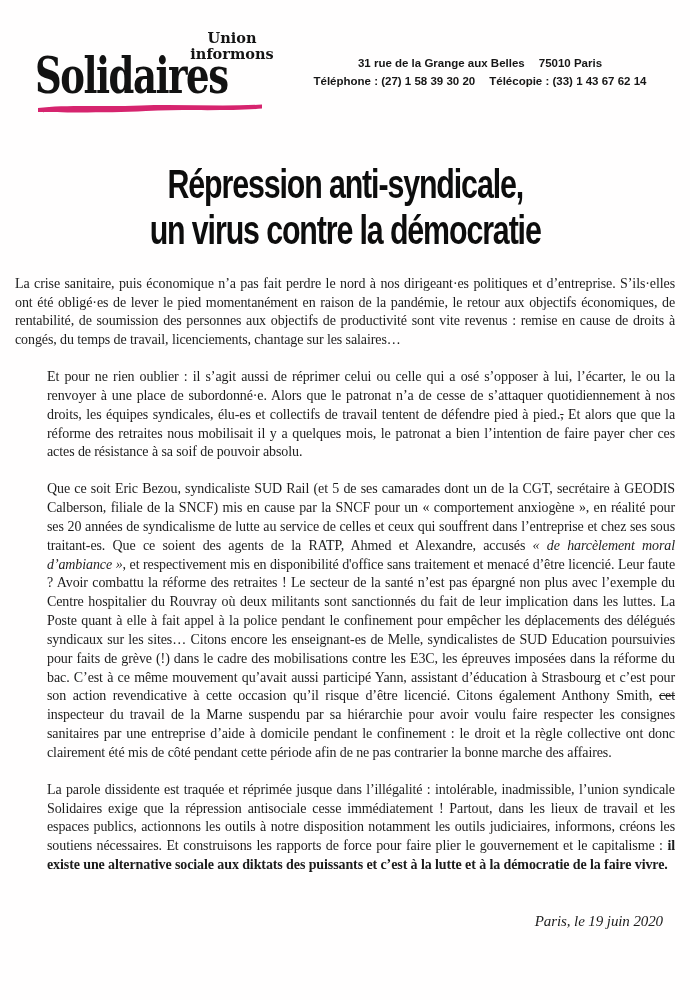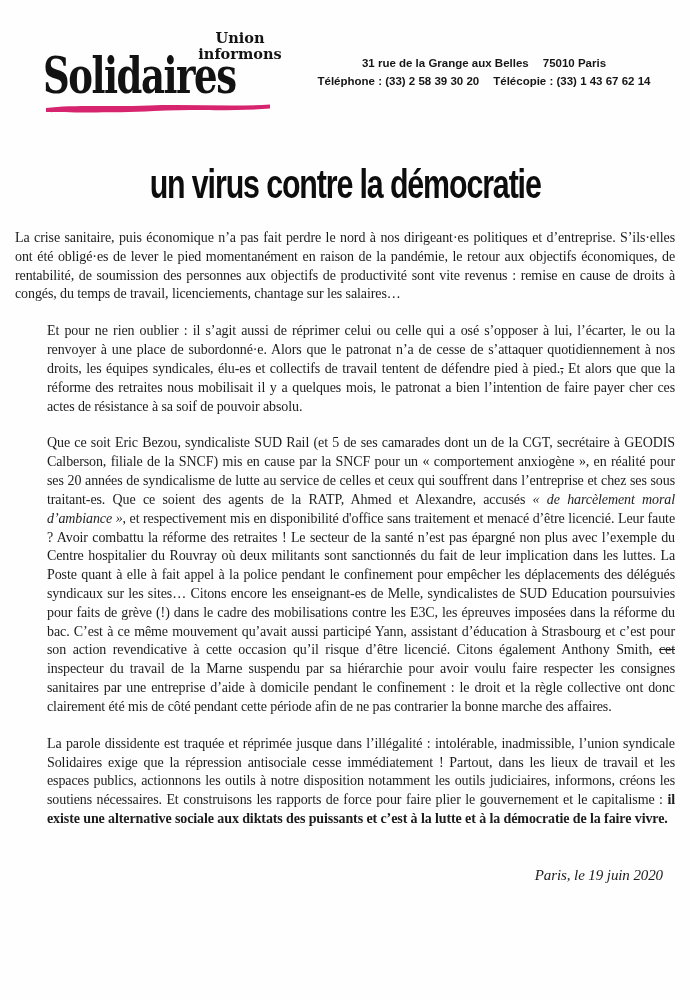--- a/index.html
+++ b/index.html
@@ -18,21 +18,21 @@
   
   .header {
     display: flex;
     align-items: flex-start;
     margin-top: 16px;
     height: 104px;
   }
   .logo-block {
     position: relative;
     width: 250px;
-    margin-left: 28px;
+    margin-left: 20px;
     flex: 0 0 auto;
   }
   .union-label {
     position: absolute;
     left: 142px;
     top: 0;
     width: 110px;
     text-align: center;
     font-family: "DejaVu Serif", serif;
     font-weight: bold;
@@ -120,27 +120,28 @@
         <path d="M2,7 C30,3.5 70,6 105,4.5 C145,3 185,6 226,3.5 L226,7.5 C195,10.5 150,8 110,10 C70,12 25,11.5 2,11 Z" fill="#d6246e"></path>
       </svg>
     </div>
 
     <div class="contact-block">
       <div class="contact-line">
         <span>31 rue de la Grange aux Belles</span>
         <span>75010 Paris</span>
       </div>
       <div class="contact-line">
-        <span>Téléphone : (33) 2 58 39 30 20</span>
+        <span>Téléphone : (27) 1 58 39 30 20</span>
         <span>Télécopie : (33) 1 43 67 62 14</span>
       </div>
     </div>
   </div>
 
   <div class="title">
+    <div><span class="title-line">Répression anti-syndicale,</span></div>
     <div><span class="title-line">un virus contre la démocratie</span></div>
   </div>
 
   <div class="body-text">
     <p><span>La crise sanitaire, puis économique n’a pas fait perdre le nord à nos dirigeant·es politiques et d’entreprise. S’ils·elles ont été obligé·es de lever le pied momentanément en raison de la pandémie, le retour aux objectifs économiques, de rentabilité, de soumission des personnes aux objectifs de productivité sont vite revenus : remise en cause de droits à congés, du temps de travail, licenciements, chantage sur les salaires…</span></p>
     <p class="gap"><span>Et pour ne rien oublier : il s’agit aussi de réprimer celui ou celle qui a osé s’opposer à lui, l’écarter, le ou la renvoyer à une place de subordonné·e. Alors que le patronat n’a de cesse de s’attaquer quotidiennement à nos droits, les équipes syndicales, élu-es et collectifs de travail tentent de défendre pied à pied.</span><span class="seg-strike">,</span><span> Et alors que que la réforme des retraites nous mobilisait il y a quelques mois, le patronat a bien l’intention de faire payer cher ces actes de résistance à sa soif de pouvoir absolu.</span></p>
     <p class="gap"><span>Que ce soit Eric Bezou, syndicaliste SUD Rail (et 5 de ses camarades dont un de la CGT, secrétaire à GEODIS Calberson, filiale de la SNCF) mis en cause par la SNCF pour un « comportement anxiogène », en réalité pour ses 20 années de syndicalisme de lutte au service de celles et ceux qui souffrent dans l’entreprise et chez ses sous traitant-es. Que ce soient des agents de la RATP, Ahmed et Alexandre, accusés </span><span class="seg-italic">« de harcèlement moral d’ambiance »</span><span>, et respectivement mis en disponibilité d'office sans traitement et menacé d’être licencié. Leur faute ? Avoir combattu la réforme des retraites ! Le secteur de la santé n’est pas épargné non plus avec l’exemple du Centre hospitalier du Rouvray où deux militants sont sanctionnés du fait de leur implication dans les luttes. La Poste quant à elle à fait appel à la police pendant le confinement pour empêcher les déplacements des délégués syndicaux sur les sites… Citons encore les enseignant-es de Melle, syndicalistes de SUD Education poursuivies pour faits de grève (!) dans le cadre des mobilisations contre les E3C, les épreuves imposées dans la réforme du bac. C’est à ce même mouvement qu’avait aussi participé Yann, assistant d’éducation à Strasbourg et c’est pour son action revendicative à cette occasion qu’il risque d’être licencié. Citons également Anthony Smith, </span><span class="seg-strike">cet</span><span> inspecteur du travail de la Marne suspendu par sa hiérarchie pour avoir voulu faire respecter les consignes sanitaires par une entreprise d’aide à domicile pendant le confinement : le droit et la règle collective ont donc clairement été mis de côté pendant cette période afin de ne pas contrarier la bonne marche des affaires.</span></p>
     <p class="gap"><span>La parole dissidente est traquée et réprimée jusque dans l’illégalité : intolérable, inadmissible, l’union syndicale Solidaires exige que la répression antisociale cesse immédiatement ! Partout, dans les lieux de travail et les espaces publics, actionnons les outils à notre disposition notamment les outils judiciaires, informons, créons les soutiens nécessaires. Et construisons les rapports de force pour faire plier le gouvernement et le capitalisme : </span><span class="seg-bold">il existe une alternative sociale aux diktats des puissants et c’est à la lutte et à la démocratie de la faire vivre.</span></p>
     <div class="dateline">Paris, le 19 juin 2020</div>
   </div>

